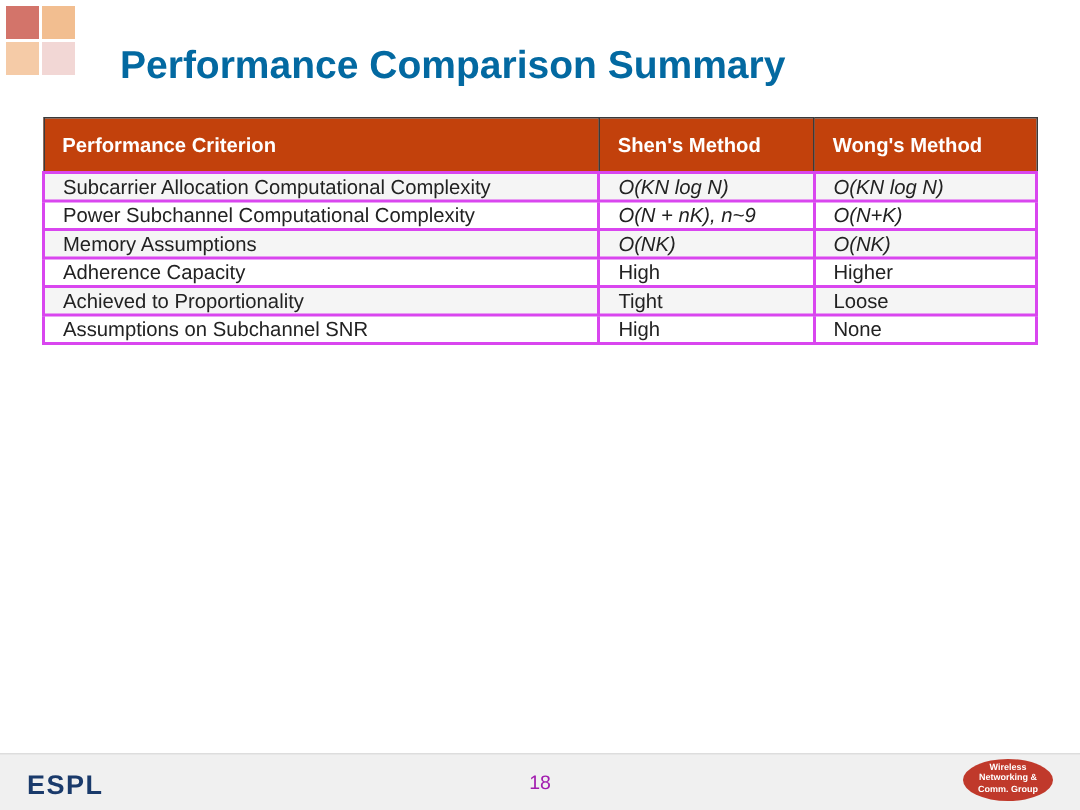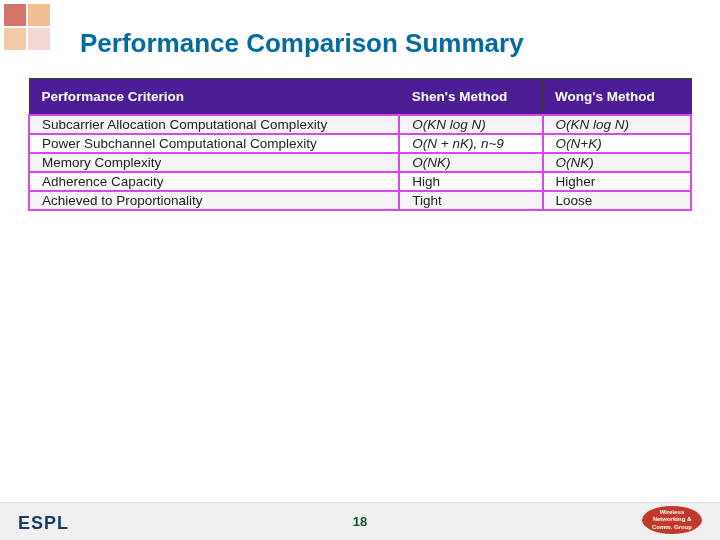--- a/index.html
+++ b/index.html
@@ -66,21 +66,21 @@
     }
 
     table {
       width: 100%;
       border-collapse: collapse;
       font-size: 13.5px;
       color: #222;
     }
 
     thead tr th {
-      background: #4c1d95;
+      background: #c2410c;
       color: #ffffff;
       padding: 10px 12px;
       text-align: left;
       font-weight: bold;
       border: 1px solid #3a3a3a;
     }
 
     tbody tr td {
       padding: 1px 12px;
       border: 2px solid #d946ef;
@@ -102,22 +102,21 @@
       height: 38px;
       background: #f0f0f0;
       border-top: 1px solid #ddd;
       display: flex;
       align-items: center;
       justify-content: center;
     }
 
     .page-number {
       font-size: 13px;
-      color: #14532d;
-      font-weight: bold;
+      color: #a21caf;
     }
 
     
     .espl-logo {
       position: absolute;
       bottom: 6px;
       left: 18px;
       font-size: 18px;
       font-weight: bold;
       color: #1a3a6b;
@@ -169,34 +168,39 @@
           <td>Subcarrier Allocation Computational Complexity</td>
           <td><em>O(KN log N)</em></td>
           <td><em>O(KN log N)</em></td>
         </tr>
         <tr>
           <td>Power Subchannel Computational Complexity</td>
           <td><em>O(N + nK), n~9</em></td>
           <td><em>O(N+K)</em></td>
         </tr>
         <tr>
-          <td>Memory Complexity</td>
+          <td>Memory Assumptions</td>
           <td><em>O(NK)</em></td>
           <td><em>O(NK)</em></td>
         </tr>
         <tr>
           <td>Adherence Capacity</td>
           <td>High</td>
           <td>Higher</td>
         </tr>
         <tr>
           <td>Achieved to Proportionality</td>
           <td>Tight</td>
           <td>Loose</td>
         </tr>
+        <tr>
+          <td>Assumptions on Subchannel SNR</td>
+          <td>High</td>
+          <td>None</td>
+        </tr>
       </tbody>
   </table>
 </div>
 
 <div class="footer-bar">
   <span class="page-number">18</span>
 </div>
 
 <div class="espl-logo">ESPL</div>
 

